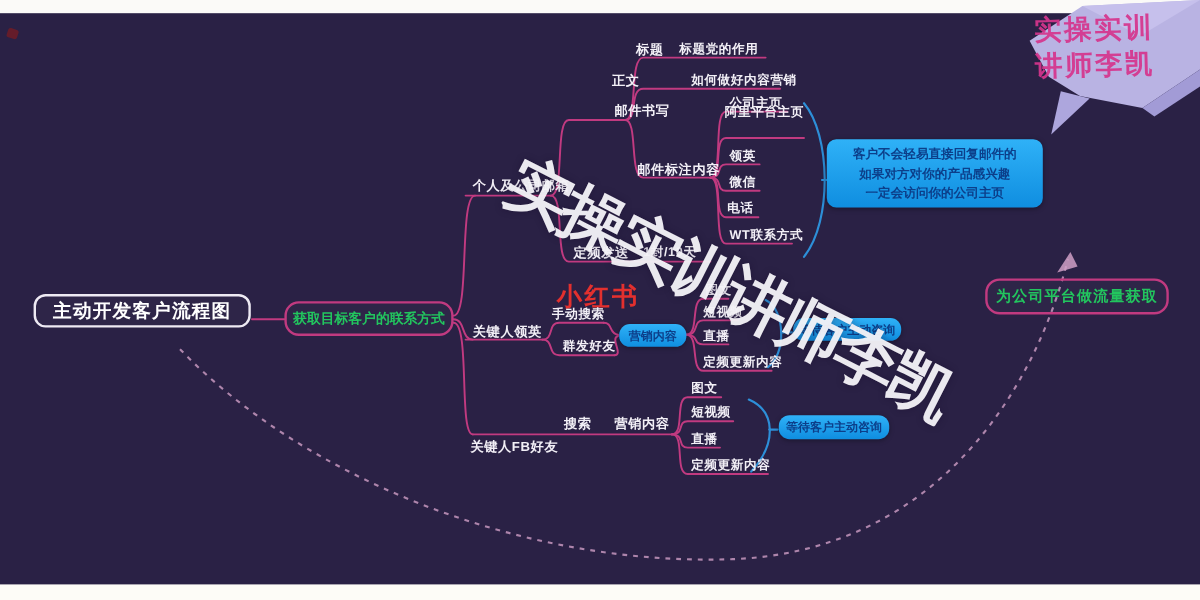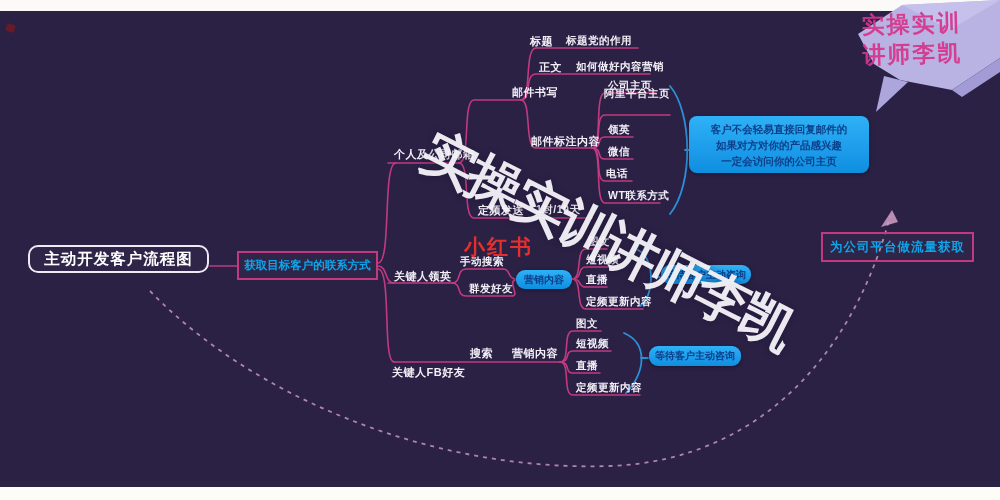--- a/index.html
+++ b/index.html
@@ -6,21 +6,21 @@
   body{font-family:"Liberation Sans","DejaVu Sans",sans-serif;}
   .stage{position:relative;width:1000px;height:500px;background:#2a2145;overflow:hidden;}
   .strip-top{position:absolute;left:0;top:0;width:1000px;height:11px;background:#fbfaf8;}
   .strip-bottom{position:absolute;left:0;top:487px;width:1000px;height:13px;background:#fdfcf7;}
   .wires{position:absolute;left:0;top:0;pointer-events:none;}
   .lbl{position:absolute;color:#f2eff6;font-weight:700;font-size:11px;white-space:nowrap;letter-spacing:.5px;}
   .lbl.sm{font-size:10.5px;}
   .box{position:absolute;display:flex;align-items:center;justify-content:center;white-space:nowrap;box-sizing:border-box;}
   .box-main{left:28px;top:245px;width:181px;height:28px;border:2.5px solid #eeeaf3;border-radius:10px;
             color:#ffffff;font-weight:800;font-size:15.5px;letter-spacing:1px;background:rgba(255,255,255,0.02);}
-  .box-pink{border:2px solid #c13a80;border-radius:0;color:#0ea5e9;font-weight:700;background:rgba(255,255,255,0.02);}
+  .box-pink{border:2px solid #c13a80;border-radius:12px;color:#22c55e;font-weight:700;background:rgba(255,255,255,0.02);}
   .box-contact{left:237px;top:251px;width:141px;height:29px;font-size:11.5px;}
   .box-traffic{left:821px;top:232px;width:153px;height:30px;font-size:12.5px;letter-spacing:1px;}
   .box-blue{background:linear-gradient(180deg,#2fb1f7,#0f8ee0);border-radius:9px;color:#0c3f8a;font-weight:800;
             box-shadow:0 1px 4px rgba(0,0,0,.35);}
   .box-note{left:689px;top:116px;width:180px;height:57px;border-radius:8px;flex-direction:column;
             font-size:10.5px;line-height:16px;text-align:center;}
   .box-marketing{left:516px;top:270px;width:56px;height:19px;font-size:10px;}
   .box-wait-mid{left:661px;top:265px;width:90px;height:19px;font-size:10px;}
   .box-wait-low{left:649px;top:346px;width:92px;height:20px;font-size:10px;}
   .hl-red{position:absolute;left:464px;top:233px;color:#e3302e;font-weight:800;font-size:21px;letter-spacing:2px;}
@@ -89,21 +89,21 @@
     <polygon points="892,210 881,227 898,222" fill="#cf9fc6" opacity="0.85"></polygon>
   </svg>
 
   <div class="box box-main">主动开发客户流程图</div>
   <div class="box box-pink box-contact">获取目标客户的联系方式</div>
 
   <div class="lbl" style="left:394px;top:147px;">个人及公司邮箱</div>
   <div class="lbl" style="left:477px;top:85px;padding-left:35px;">邮件书写</div>
   <div class="lbl" style="left:530px;top:34px;">标题</div>
   <div class="lbl sm" style="left:566px;top:34px;">标题党的作用</div>
-  <div class="lbl" style="left:539px;top:60px;text-align:right;">正文</div>
+  <div class="lbl" style="left:510px;top:60px;text-align:right;">正文</div>
   <div class="lbl sm" style="left:576px;top:60px;">如何做好内容营销</div>
   <div class="lbl" style="left:531px;top:134px;">邮件标注内容</div>
   <div class="lbl sm" style="left:608px;top:79px;">公司主页</div>
   <div class="lbl sm" style="left:604px;top:87px;">阿里平台主页</div>
   <div class="lbl sm" style="left:608px;top:123px;">领英</div>
   <div class="lbl sm" style="left:608px;top:145px;">微信</div>
   <div class="lbl sm" style="left:606px;top:167px;">电话</div>
   <div class="lbl sm" style="left:608px;top:189px;">WT联系方式</div>
   <div class="lbl" style="left:478px;top:203px;">定频发送</div>
   <div class="lbl sm" style="left:536px;top:203px;">1封/10天</div>

